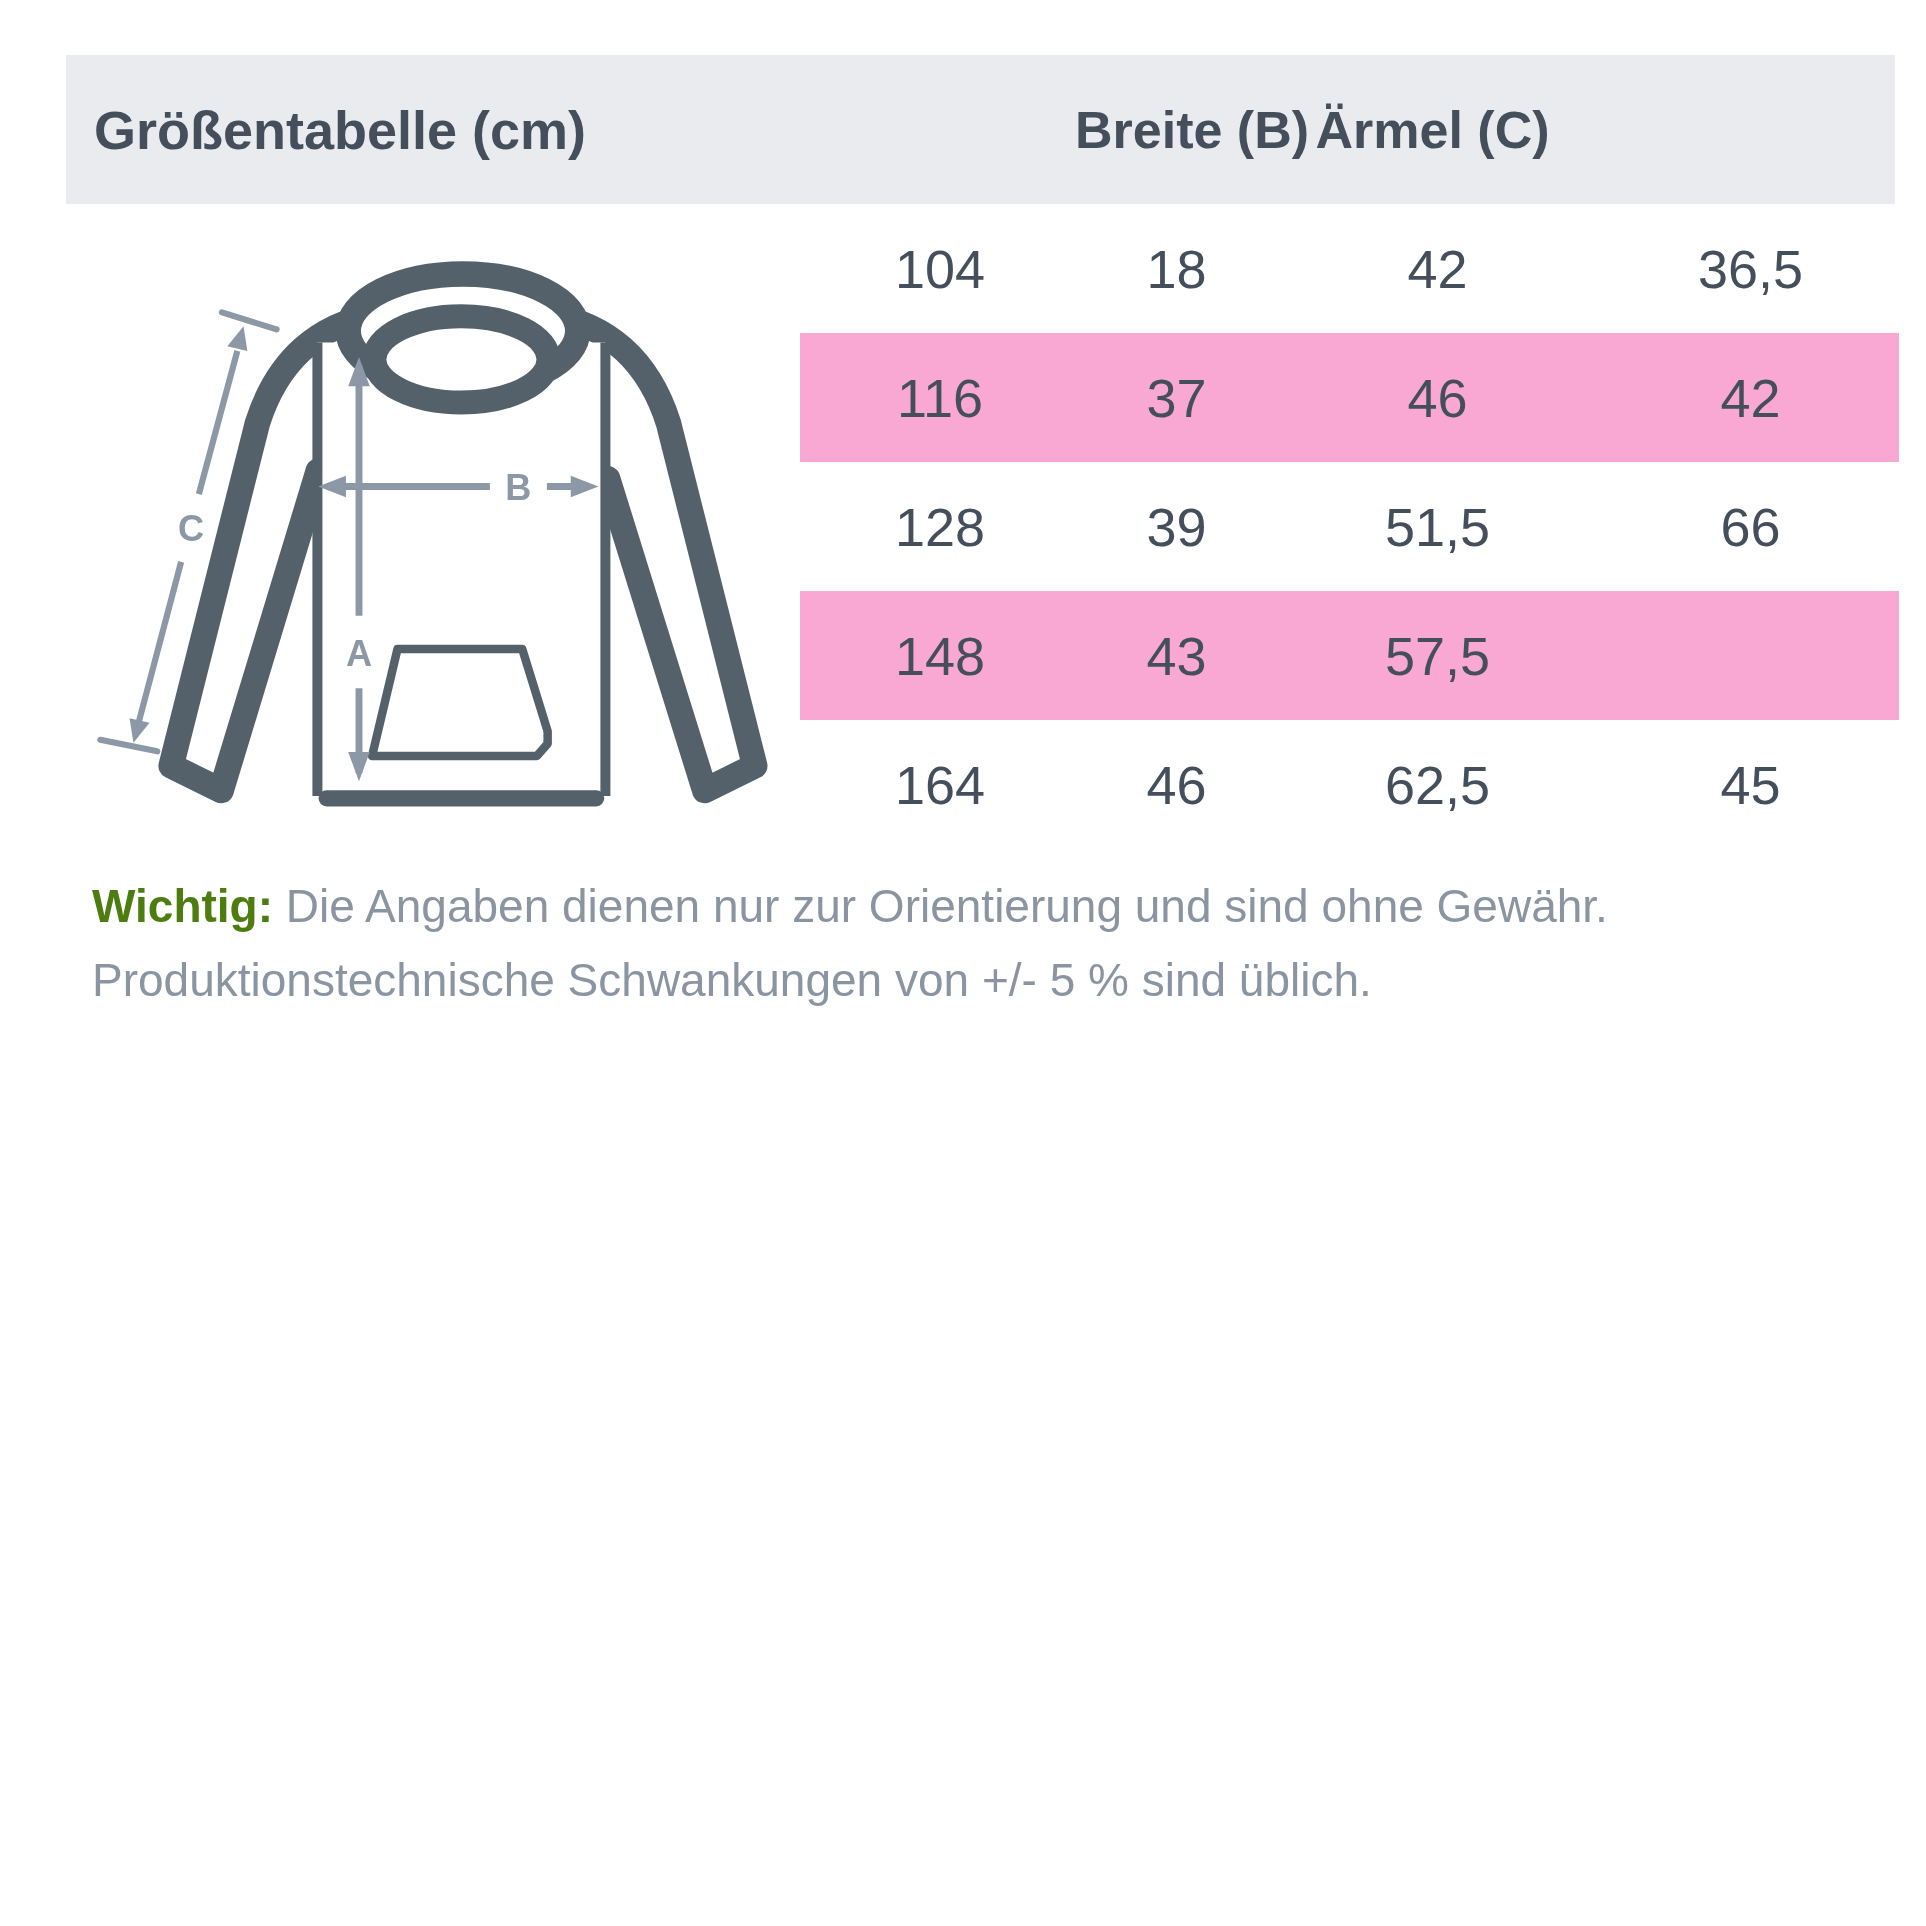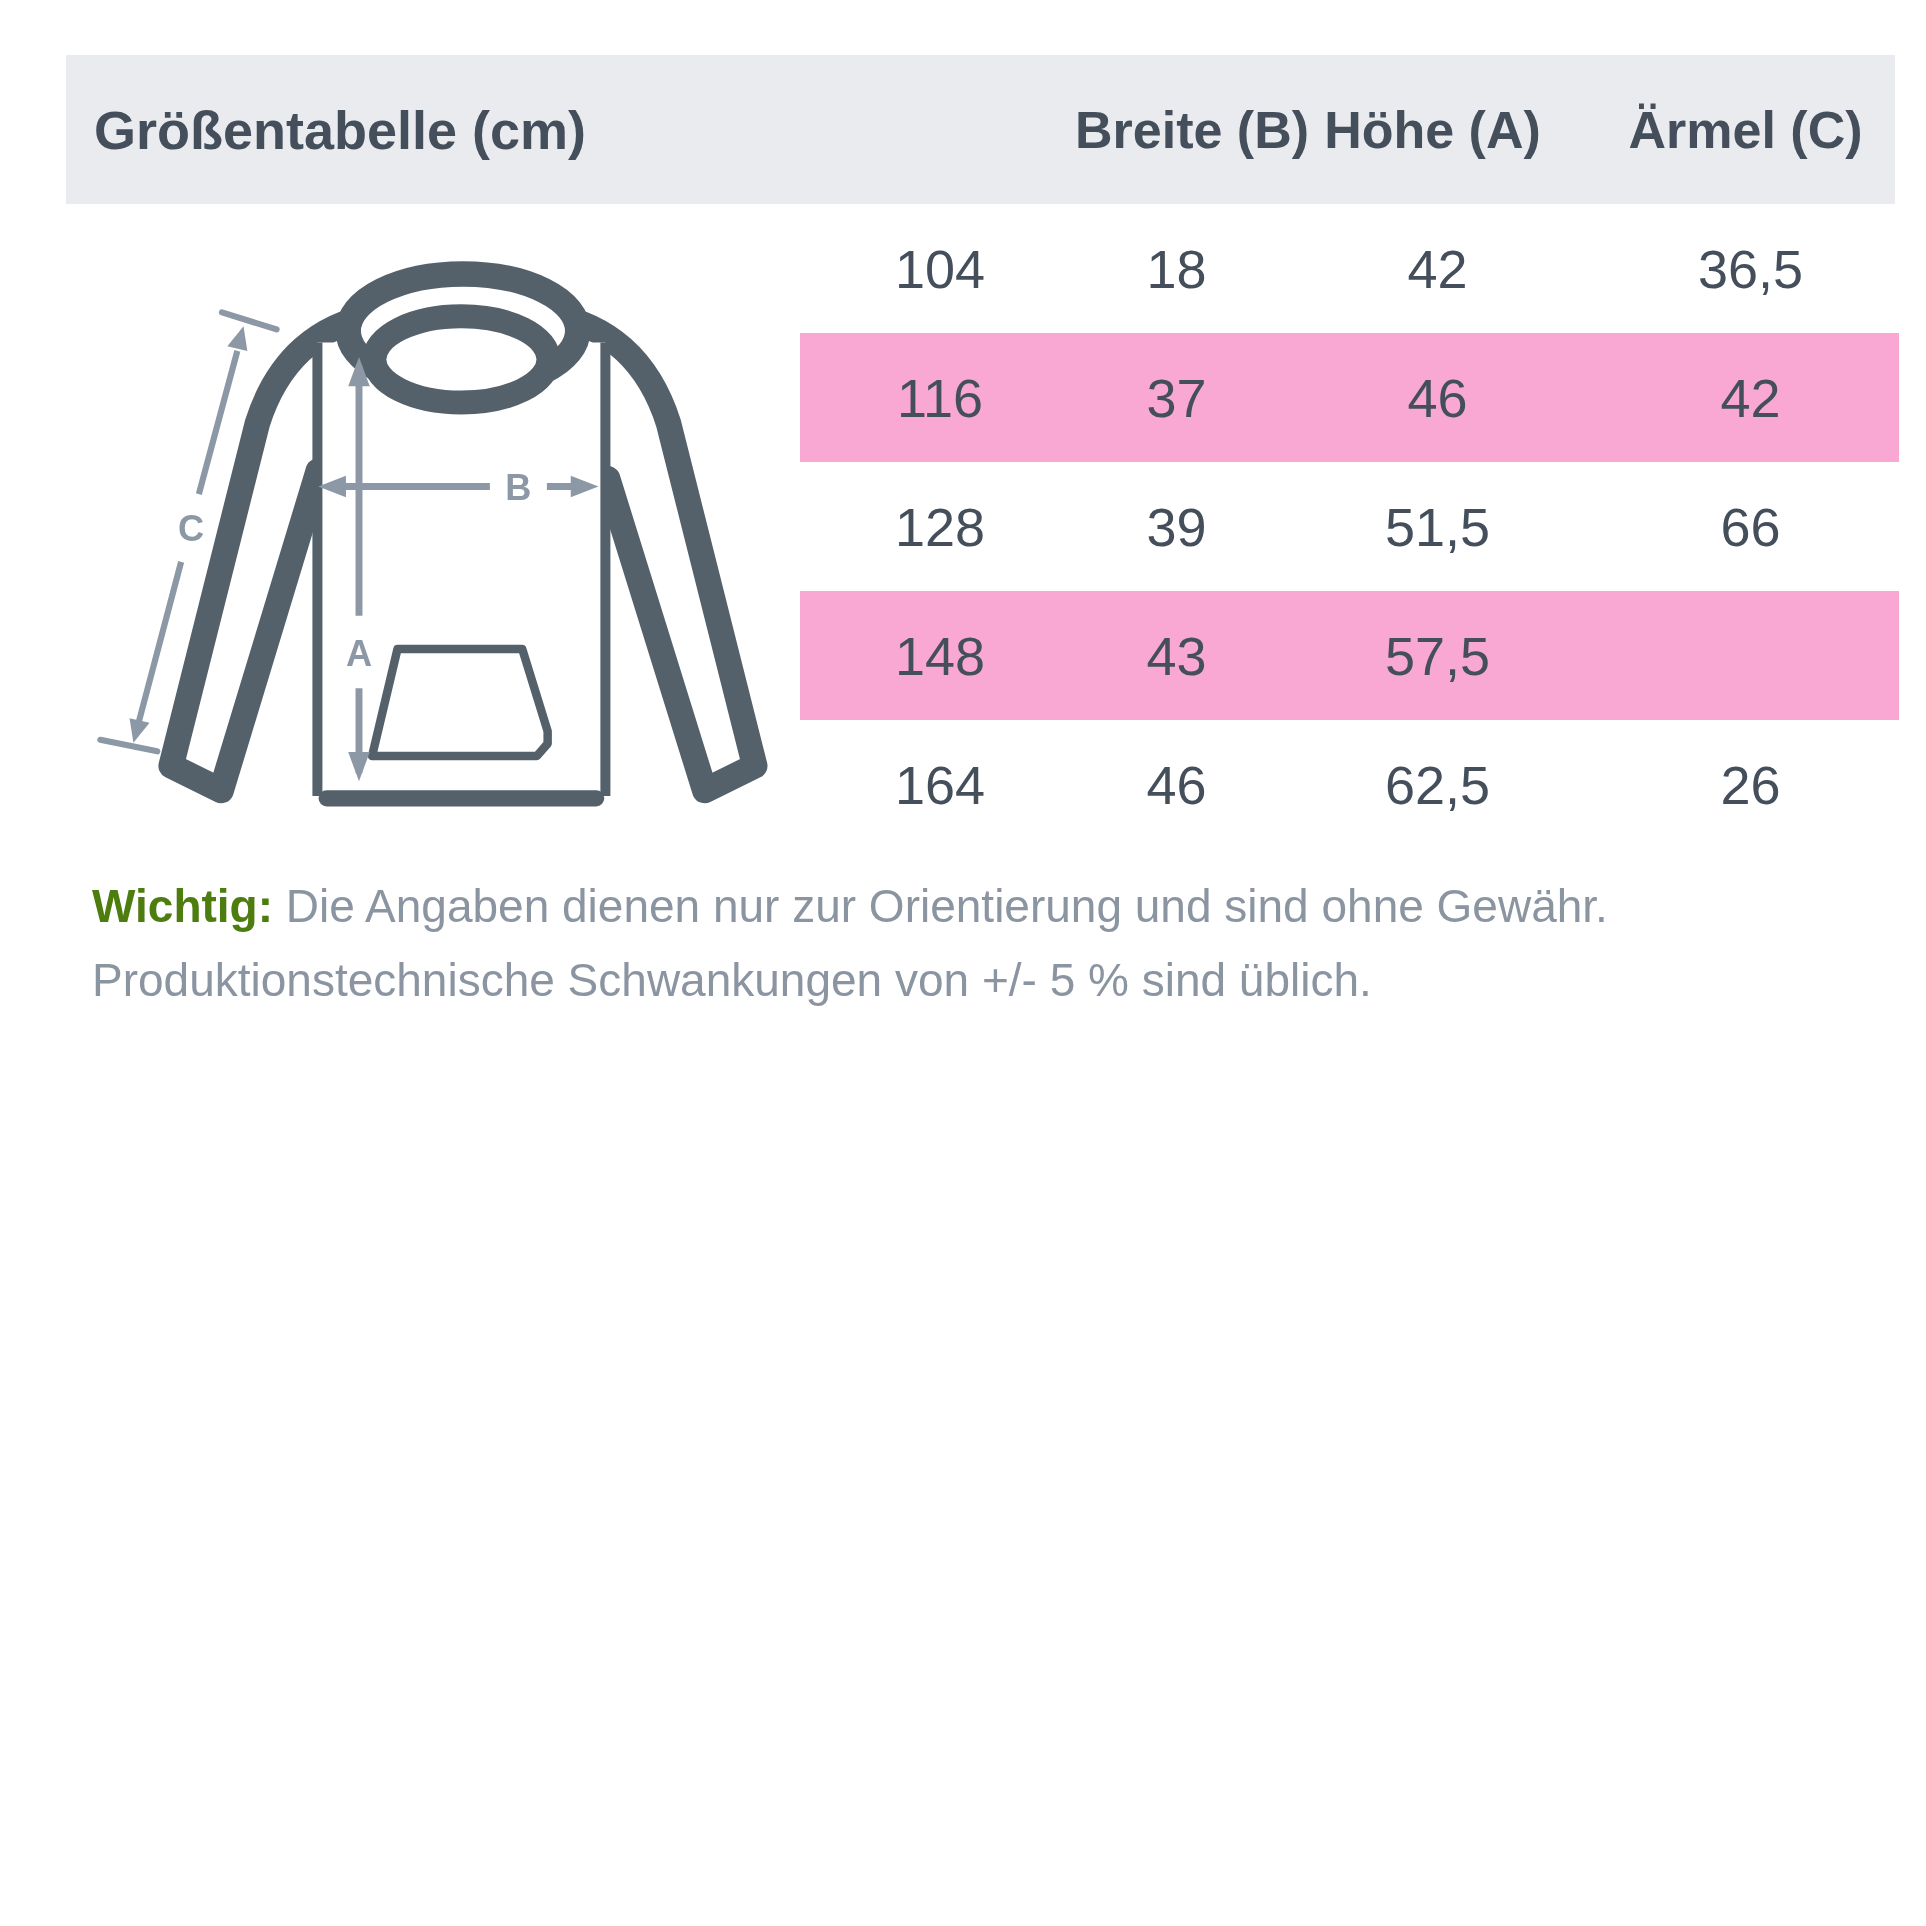--- a/index.html
+++ b/index.html
@@ -86,21 +86,20 @@
   }
 </style>
 </head>
 <body>
 
 <div class="sheet">
 
   <div class="header-bar">
     <div class="header-title">Größentabelle (cm)</div>
     <div class="header-col">Breite (B)</div>
-    <div class="header-col">Höhe (A)</div>
     <div class="header-col">Ärmel (C)</div>
   </div>
 
   <div class="figure">
     <svg viewBox="0 0 960 900">
 
       <path class="hood-stroke" stroke-width="33" stroke-linejoin="round" stroke-linecap="round" d="M 400,150 C 330,162 275,205 248,290 L 136,735 L 201,767 L 327,352"></path>
 
       <path class="hood-stroke" stroke-width="33" stroke-linejoin="round" stroke-linecap="round" d="M 630,150 C 700,162 755,205 782,290 L 894,735 L 829,767 L 703,362"></path>
 
@@ -160,21 +159,21 @@
     </div>
     <div class="row alt">
       <div class="cell">148</div>
       <div class="cell">43</div>
       <div class="cell">57,5</div>
     </div>
     <div class="row">
       <div class="cell">164</div>
       <div class="cell">46</div>
       <div class="cell">62,5</div>
-      <div class="cell">26</div>
+      <div class="cell">45</div>
     </div>
   </div>
 
   <div class="note">
     <div><span class="bold">Wichtig:</span> <span>Die Angaben dienen nur zur Orientierung und sind ohne Gewähr.</span></div>
     <div>Produktionstechnische Schwankungen von +/- 5 % sind üblich.</div>
   </div>
 
 </div>
 

